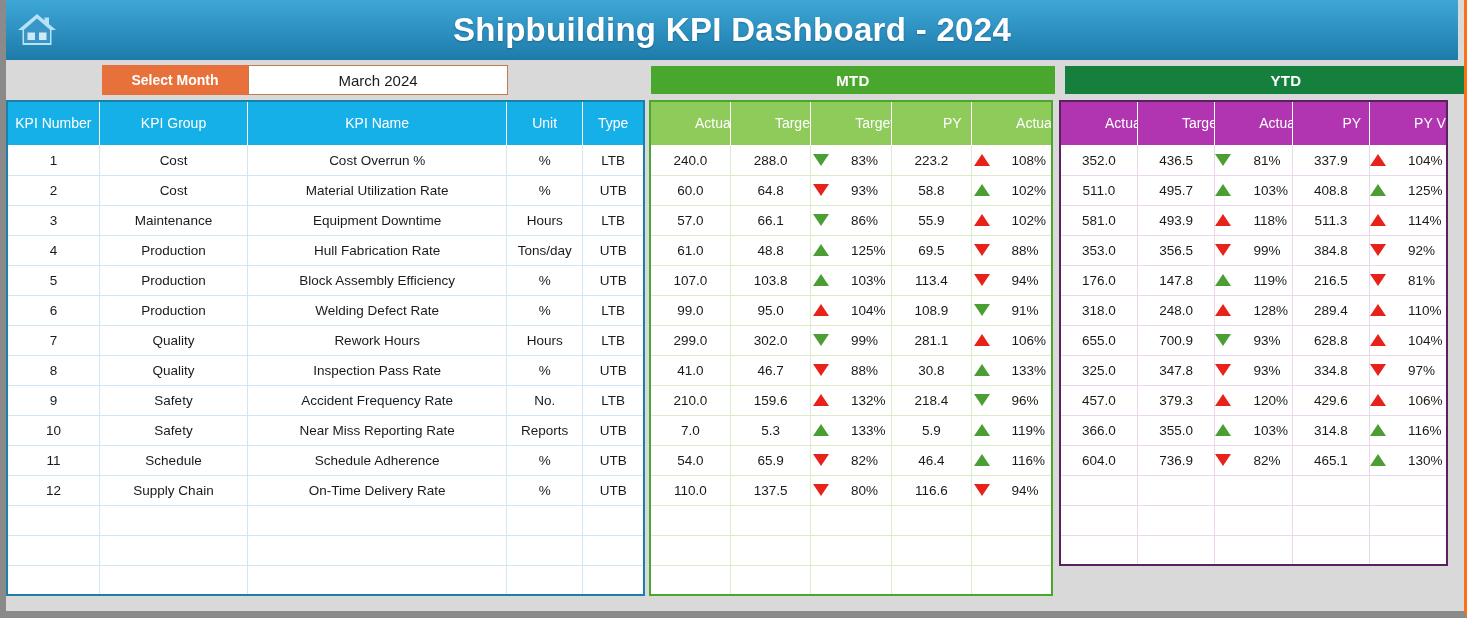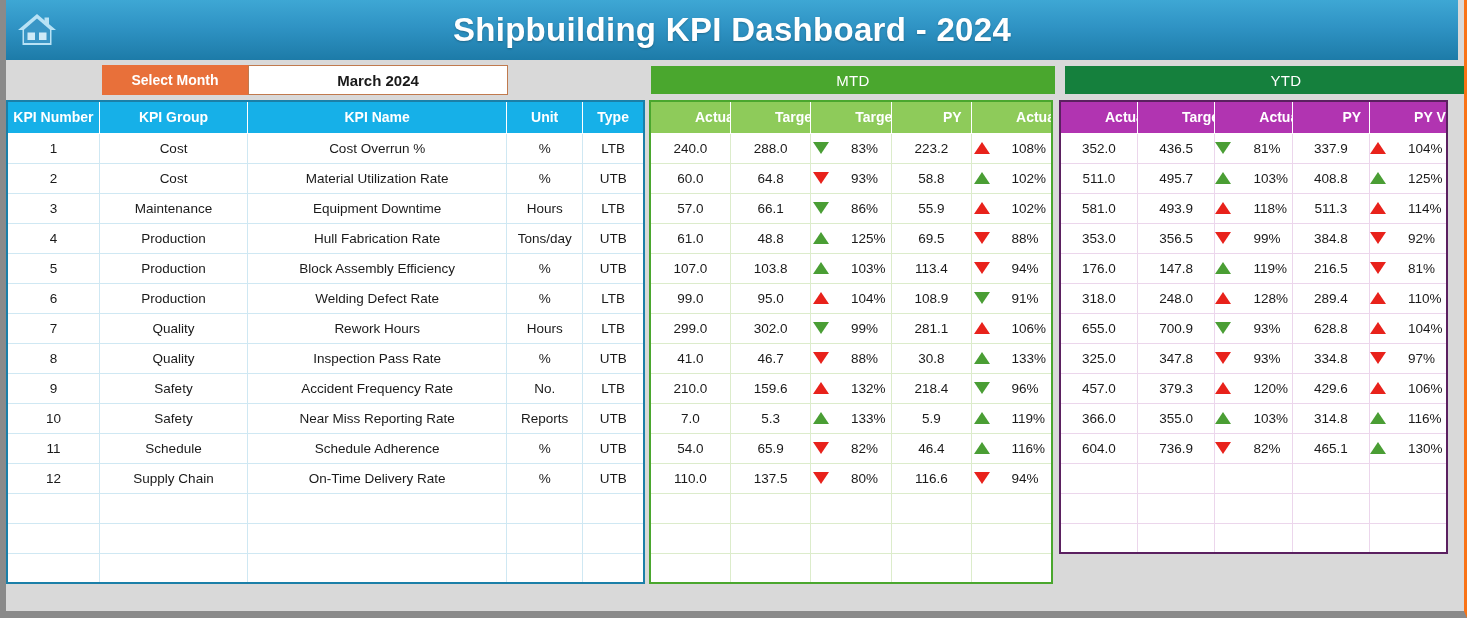--- a/index.html
+++ b/index.html
@@ -73,35 +73,35 @@
     justify-content: center;
     text-align: right;
   }
   .month-value {
     width: 260px;
     height: 30px;
     background: #ffffff;
     border: 1px solid #c07a4e;
     color: #1a1a1a;
     font-size: 15px;
-    font-weight: bold;
+    font-weight: normal;
     display: flex;
     align-items: center;
     justify-content: center;
   }
 
   .banner {
     position: absolute;
     height: 28px;
     display: flex;
     align-items: center;
     justify-content: center;
     color: #ffffff;
     font-size: 15px;
-    font-weight: normal;
+    font-weight: bold;
     letter-spacing: .4px;
   }
   .banner-mtd { left: 645px; width: 404px; background: #4aa72e; }
   .banner-ytd { left: 1059px; width: 442px; background: #15803d; }
 
   
   .tables {
     display: flex;
     align-items: flex-start;
     height: 508px;
@@ -111,21 +111,21 @@
   table { border-collapse: collapse; table-layout: fixed; }
   th, td {
     font-size: 13.5px;
     text-align: center;
     vertical-align: middle;
     height: 30px;
     padding: 0 2px;
     white-space: nowrap;
     overflow: hidden;
   }
-  thead th { height: 32px; color: #ffffff; font-weight: bold; font-size: 14px; }
+  thead th { height: 44px; color: #ffffff; font-weight: normal; font-size: 14px; }
 
   
   .tbl-kpi {
     width: 639px;
     border: 2px solid #1b7fa8;
     background: #ffffff;
   }
   .tbl-kpi thead th { background: #16b0e8; border: 1px solid #ffffff; }
   .tbl-kpi tbody td {
     border: 1px solid #cfe8f3;

